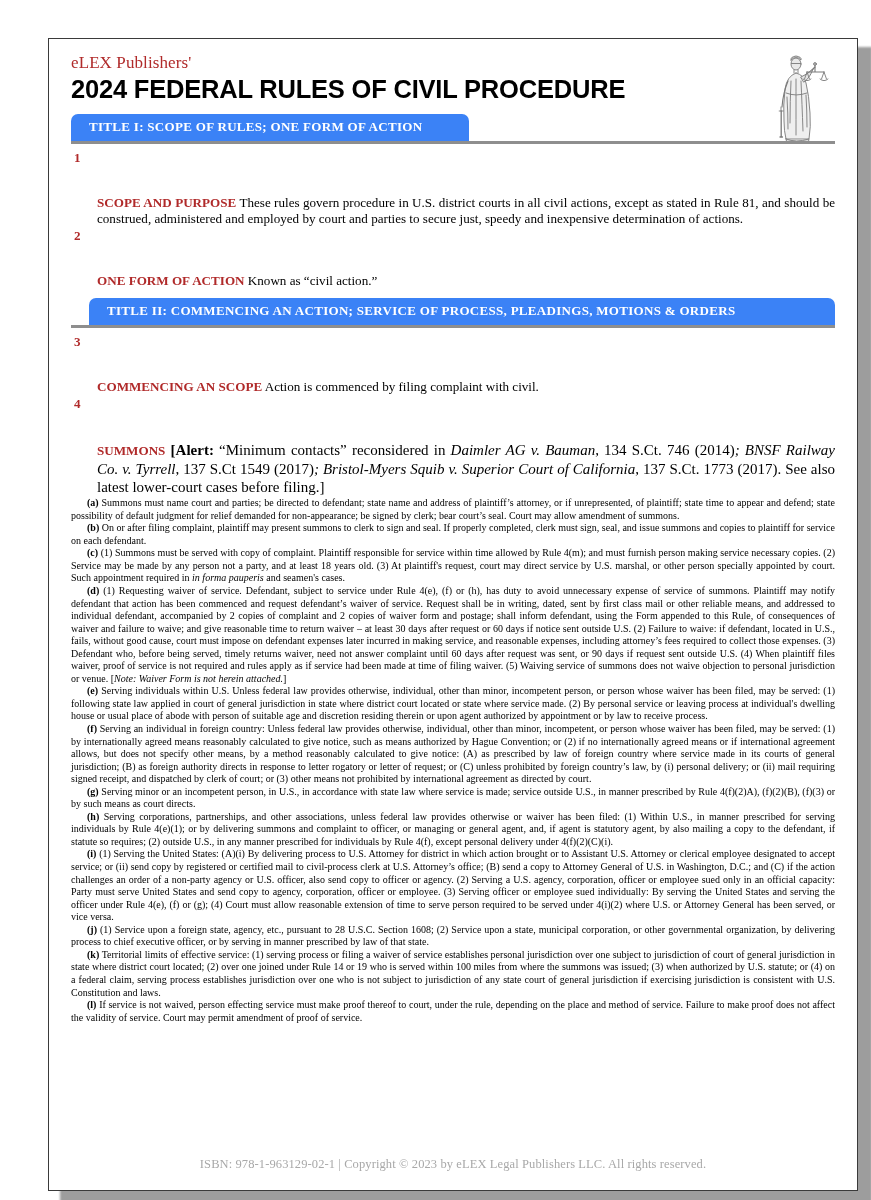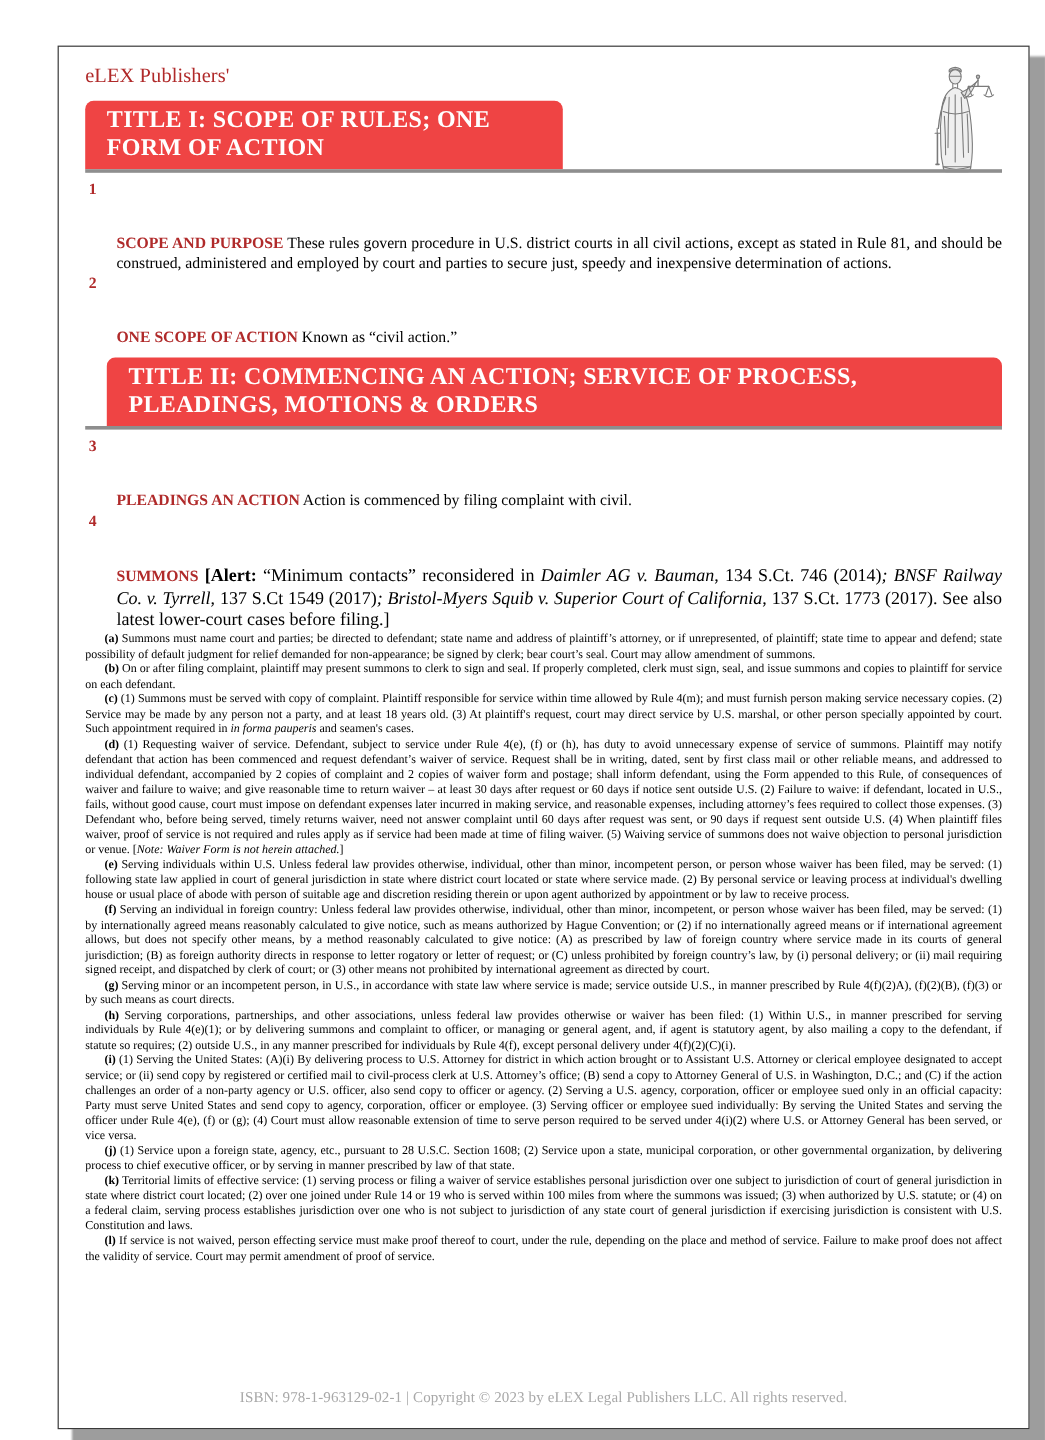--- a/index.html
+++ b/index.html
@@ -91,25 +91,25 @@
     width: 62px;
     height: 96px;
   }
 
   
   .title-banner {
     position: relative;
     margin: 11px 0 0 0;
   }
   .title-banner .bar {
-    background: #ef4444;
+    background: #3b82f6;
     color: #ffffff;
     font-family: "Liberation Serif", "DejaVu Serif", serif;
     font-weight: bold;
-    font-size: 20px;
+    font-size: 13px;
     letter-spacing: 0.3px;
     padding: 5px 0 6px 18px;
     border-radius: 7px 7px 0 0;
     box-sizing: border-box;
     display: block;
   }
   .title-banner.t1 .bar { width: 398px; }
   .title-banner.t2 { margin-top: 9px; }
   .title-banner.t2 .bar {
     width: 100%;
@@ -193,20 +193,21 @@
 <body>
 
 <div class="page-shadow-wrap">
   <div class="page-shadow"></div>
 
   <div class="page">
     <div class="page-inner">
 
       <div class="masthead">
         <div class="pub-line">eLEX Publishers'</div>
+        <div class="doc-title">2024 FEDERAL RULES OF CIVIL PROCEDURE</div>
 
         <svg class="justice-logo" viewBox="0 0 62 96">
           <g fill="none" stroke="#7a7a7a" stroke-width="0.9" stroke-linecap="round" stroke-linejoin="round">
 
             <ellipse cx="25" cy="13" rx="5" ry="6" fill="#e9e9e9"></ellipse>
             <path d="M20 9 Q25 4 30 9 Q31 6 25 5 Q19 6 20 9 Z" fill="#cfcfcf"></path>
 
             <path d="M20.5 12.5 L29.5 12.5"></path>
 
             <path d="M23 19 L23 22 M27 19 L27 22"></path>
@@ -243,35 +244,35 @@
 
       <div class="rules">
 
         <div class="rule-row">
           <div class="rule-num">1</div>
           <div class="rule-body"><span class="rule-head">SCOPE AND PURPOSE</span><span> These rules govern procedure in U.S. district courts in all civil actions, except as stated in Rule 81, and should be construed, administered and employed by court and parties to secure just, speedy and inexpensive determination of actions.</span></div>
         </div>
 
         <div class="rule-row">
           <div class="rule-num">2</div>
-          <div class="rule-body"><span class="rule-head">ONE SCOPE OF ACTION</span><span> Known as “civil action.”</span></div>
+          <div class="rule-body"><span class="rule-head">ONE FORM OF ACTION</span><span> Known as “civil action.”</span></div>
         </div>
 
       </div>
 
       <div class="title-banner t2">
         <span class="bar">TITLE II:  COMMENCING AN ACTION; SERVICE OF PROCESS, PLEADINGS, MOTIONS &amp; ORDERS</span>
         <div class="underrule"></div>
       </div>
 
       <div class="rules">
 
         <div class="rule-row">
           <div class="rule-num">3</div>
-          <div class="rule-body"><span class="rule-head">PLEADINGS AN ACTION</span><span> Action is commenced by filing complaint with civil.</span></div>
+          <div class="rule-body"><span class="rule-head">COMMENCING AN SCOPE</span><span> Action is commenced by filing complaint with civil.</span></div>
         </div>
 
         <div class="rule-row">
           <div class="rule-num">4</div>
           <div class="rule-body"><span class="rule-head">SUMMONS</span><span class="alert-block"> <b>[Alert:</b> “Minimum contacts” reconsidered in <i>Daimler AG v. Bauman</i>, 134 S.Ct. 746 (2014)<i>; BNSF Railway Co. v. Tyrrell</i>,  137 S.Ct 1549 (2017)<i>; Bristol-Myers Squib v. Superior Court of California</i>, 137 S.Ct. 1773 (2017). See also latest lower-court cases before filing.]</span></div>
         </div>
 
         <div class="subsecs">
           <p class="para"><span class="lbl">(a)</span><span>  Summons must name court and parties; be directed to defendant; state name and address of plaintiff’s attorney, or if unrepresented, of plaintiff; state time to appear and defend; state possibility of default judgment for relief demanded for non-appearance; be signed by clerk; bear court’s seal. Court may allow amendment of summons.</span></p>
           <p class="para"><span class="lbl">(b)</span><span>  On or after filing complaint, plaintiff may present summons to clerk to sign and seal. If properly completed, clerk must sign, seal, and issue summons and copies to plaintiff for service on each defendant.</span></p>

